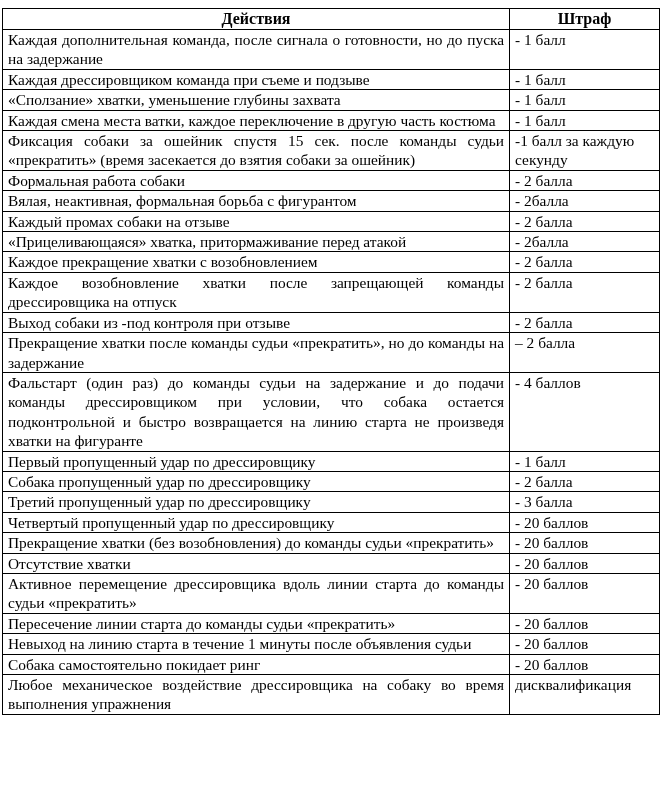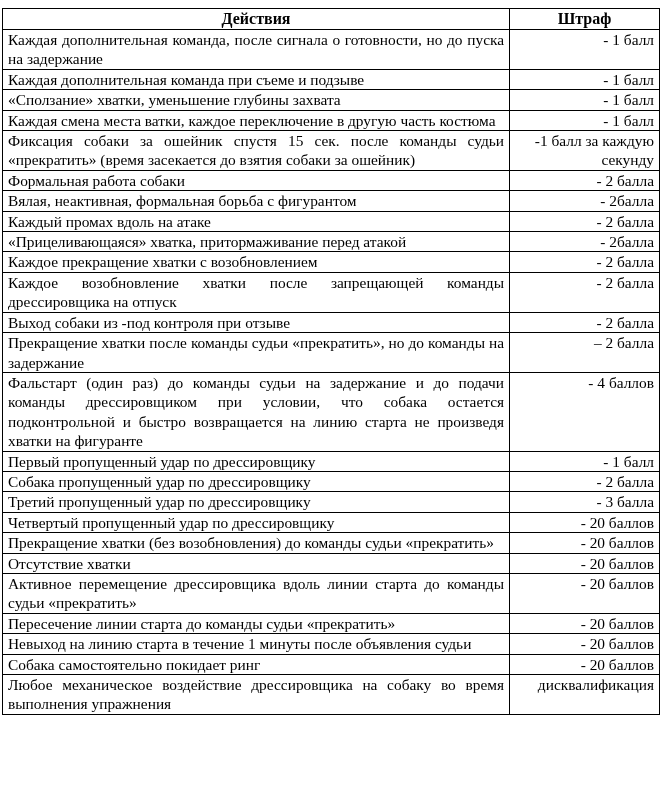--- a/index.html
+++ b/index.html
@@ -38,21 +38,21 @@
       padding-top: 0;
       padding-bottom: 0;
     }
     col.col-action { width: 508px; }
     col.col-penalty { width: 150px; }
     td.action {
       text-align: justify;
       text-align-last: left;
     }
     td.penalty {
-      text-align: right;
+      text-align: left;
       padding-left: 6px;
       margin-left: 33px;
     }
   </style>
 </head>
 <body>
 
 <table class="penalties">
   <colgroup>
     <col class="col-action">
@@ -63,21 +63,21 @@
       <th>Действия</th>
       <th>Штраф</th>
     </tr>
   </thead>
   <tbody id="penalty-rows">
       <tr>
         <td class="action">Каждая дополнительная команда, после сигнала о готовности, но до пуска на задержание</td>
         <td class="penalty">- 1 балл</td>
       </tr>
       <tr>
-        <td class="action">Каждая дополнительная команда при съеме и подзыве</td>
+        <td class="action">Каждая дрессировщиком команда при съеме и подзыве</td>
         <td class="penalty">- 1 балл</td>
       </tr>
       <tr>
         <td class="action">«Сползание» хватки, уменьшение глубины захвата</td>
         <td class="penalty">- 1 балл</td>
       </tr>
       <tr>
         <td class="action">Каждая смена места ватки, каждое переключение в другую часть костюма</td>
         <td class="penalty">- 1 балл</td>
       </tr>
@@ -87,21 +87,21 @@
       </tr>
       <tr>
         <td class="action">Формальная работа собаки</td>
         <td class="penalty">- 2 балла</td>
       </tr>
       <tr>
         <td class="action">Вялая, неактивная, формальная борьба с фигурантом</td>
         <td class="penalty">- 2балла</td>
       </tr>
       <tr>
-        <td class="action">Каждый промах вдоль на атаке</td>
+        <td class="action">Каждый промах собаки на отзыве</td>
         <td class="penalty">- 2 балла</td>
       </tr>
       <tr>
         <td class="action">«Прицеливающаяся» хватка, притормаживание перед атакой</td>
         <td class="penalty">- 2балла</td>
       </tr>
       <tr>
         <td class="action">Каждое прекращение хватки с возобновлением</td>
         <td class="penalty">- 2 балла</td>
       </tr>

